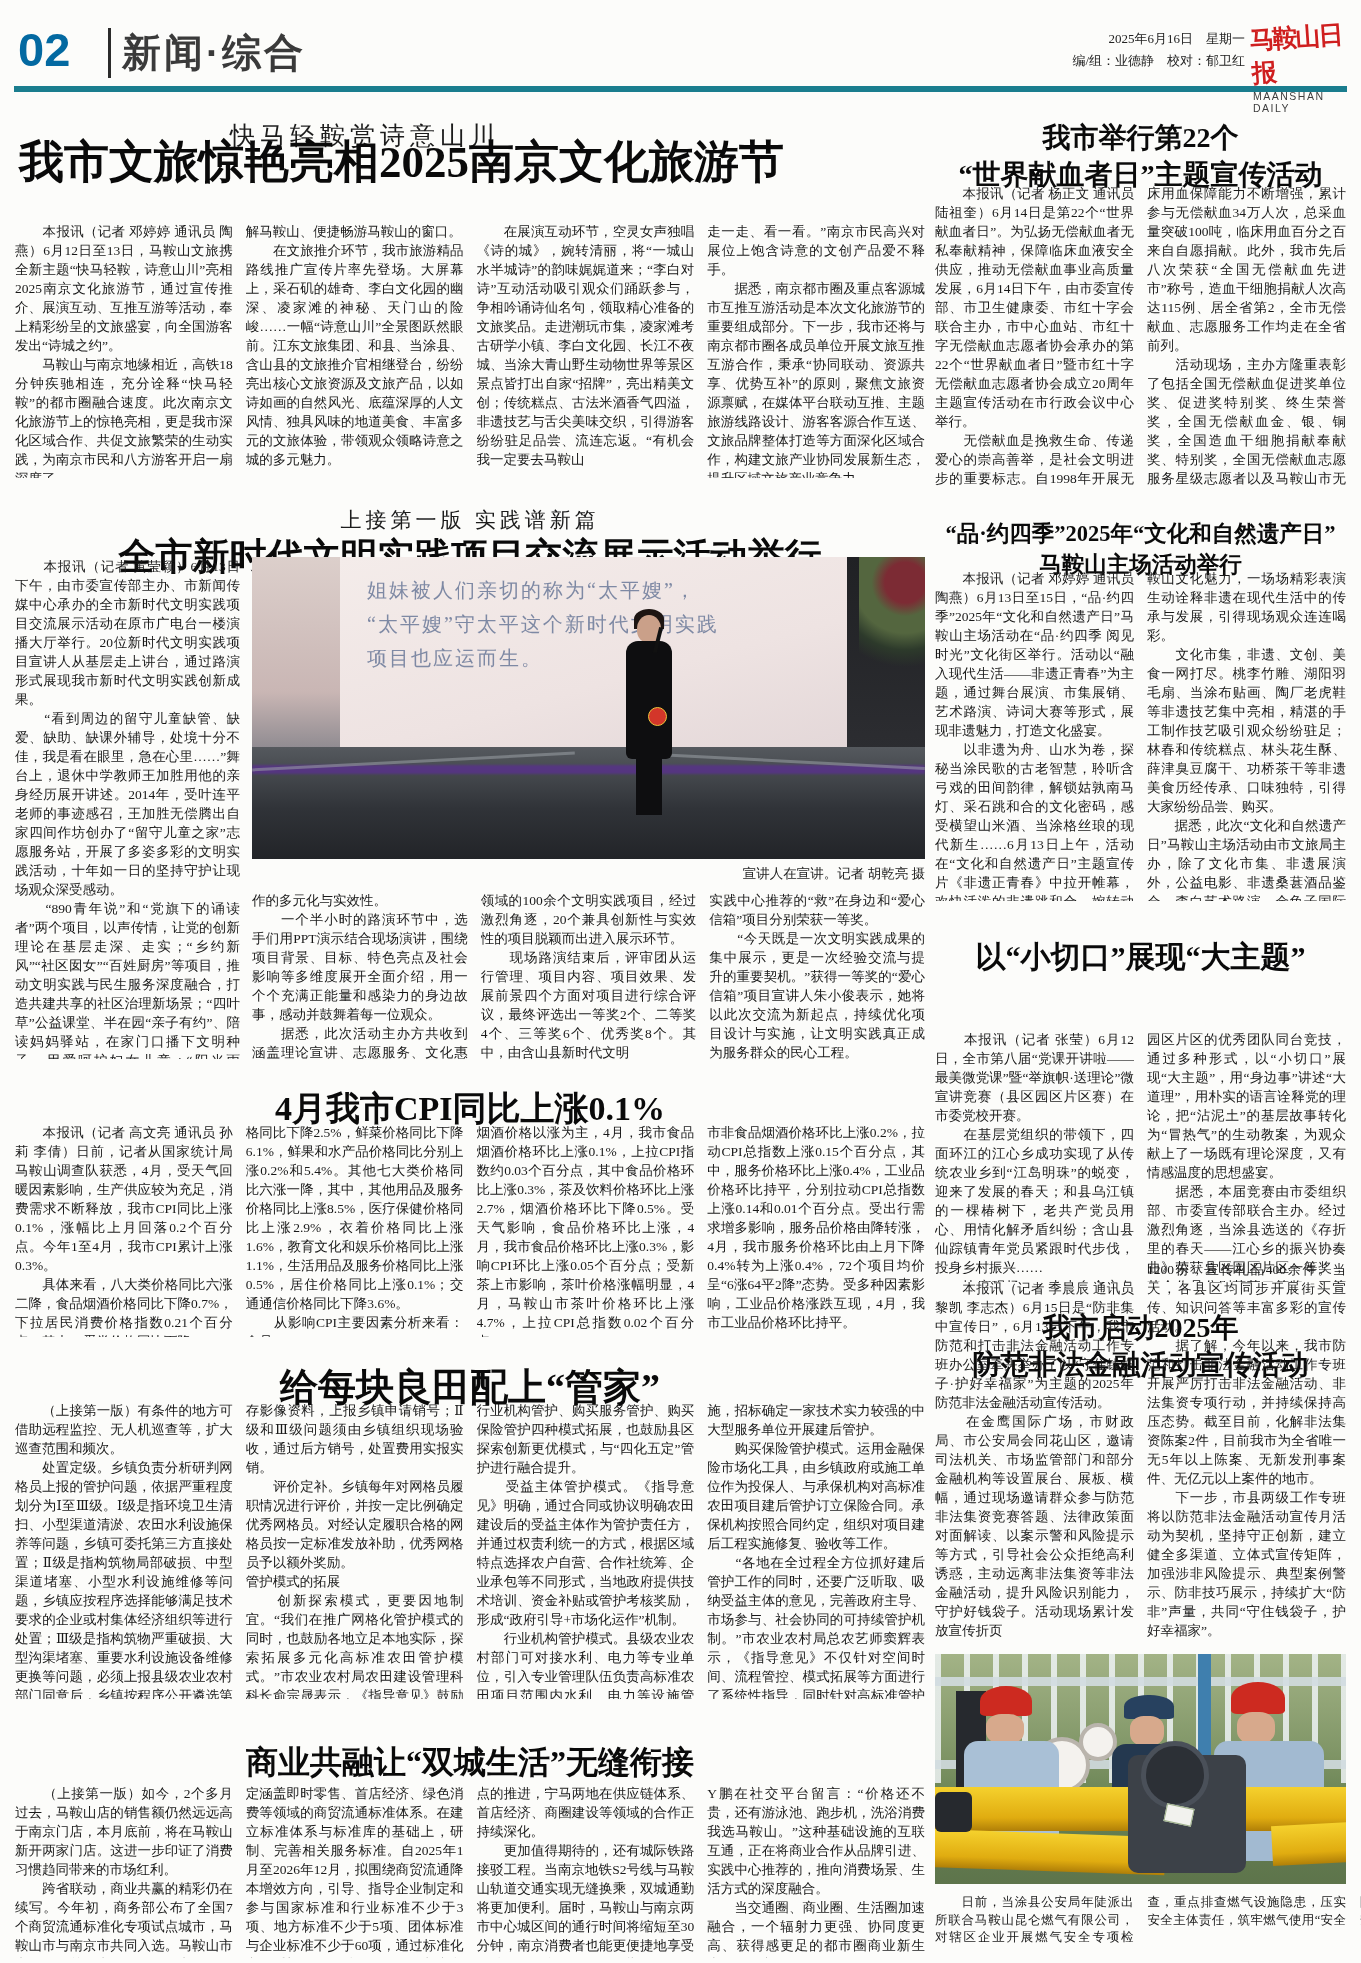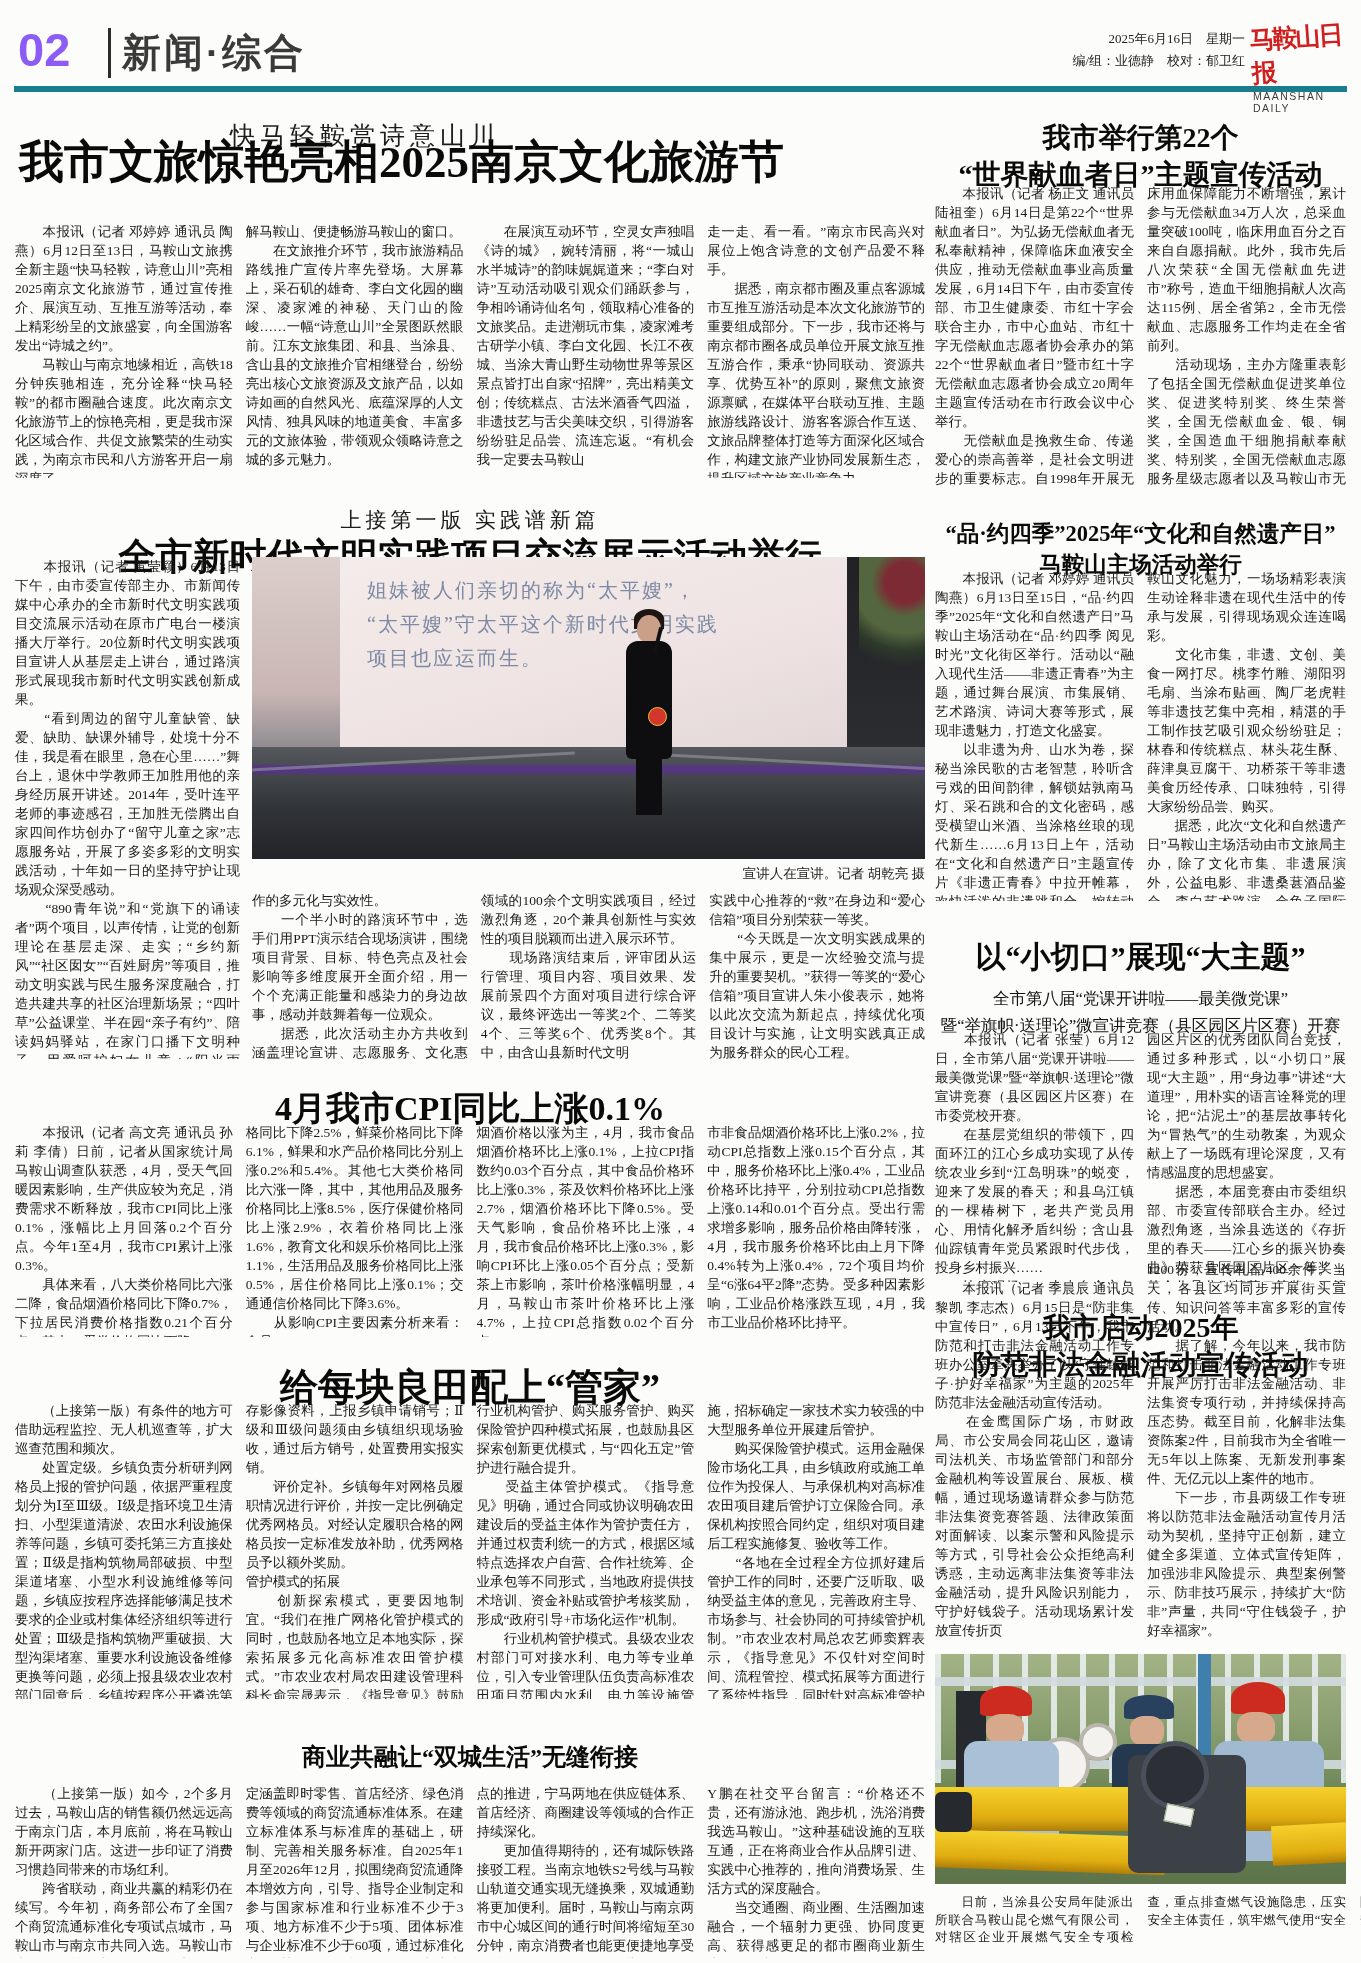--- a/index.html
+++ b/index.html
@@ -9,21 +9,21 @@
   .col{white-space:pre-line;text-align:justify;font-size:13.5px;line-height:19px;
        color:#191919;overflow:hidden;}
   .cols{display:flex;gap:13px;}
   .cols>.col{flex:1;min-width:0;}
   .hl{font-weight:bold;color:#0a0a0a;}
   .pre{white-space:pre-line;}
   .center{text-align:center;margin-top:19px;}
   .kicker{font-size:25px;letter-spacing:5px;color:#1c1c1c;}
   .kicker2{font-size:21px;letter-spacing:4px;color:#1c1c1c;}
   
-  .pageno{font-family:"Liberation Sans","DejaVu Sans",sans-serif;font-size:47px;font-weight:bold;color:#8b5cf6;}
+  .pageno{font-family:"Liberation Sans","DejaVu Sans",sans-serif;font-size:47px;font-weight:bold;color:#0369a1;}
   .section{font-family:"Liberation Sans","DejaVu Sans",sans-serif;font-size:39px;font-weight:bold;color:#3a3a3a;letter-spacing:3px;}
   .hdr-small{font-size:13px;line-height:22px;color:#222;text-align:right;}
   .masthead{font-size:25px;font-weight:bold;color:#cf1f1f;letter-spacing:-2px;transform:rotate(-4deg);transform-origin:left bottom;}
   .masthead-en{font-family:"Liberation Sans","DejaVu Sans",sans-serif;font-size:10.5px;color:#3d3d3d;letter-spacing:1.5px;}
   .rule{background:#1a7d8e;}
   
   .photoA{overflow:hidden;background:#0f172a;}
   .pA-pillar{position:absolute;left:0;top:0;width:88px;height:64%;background:linear-gradient(180deg,#dccfcb,#c9b6b4 70%,#8e8a90);}
   .pA-wing{position:absolute;right:0;top:0;width:78px;height:64%;background:linear-gradient(180deg,#202124,#2c2d31);}
   .pA-screen{position:absolute;left:88px;right:78px;top:0;height:64%;background:linear-gradient(165deg,#f4ecea,#eee3e2 60%,#e3d7d8);}
@@ -157,21 +157,21 @@
 　　受益主体管护模式。《指导意见》明确，通过合同或协议明确农田建设后的受益主体作为管护责任方，并通过权责利统一的方式，根据区域特点选择农户自营、合作社统筹、企业承包等不同形式，当地政府提供技术培训、资金补贴或管护考核奖励，形成“政府引导+市场化运作”机制。
 　　行业机构管护模式。县级农业农村部门可对接水利、电力等专业单位，引入专业管理队伍负责高标准农田项目范围内水利、电力等设施管护。
 　　购买服务管护模式。通过整合高标准农田管护经费，以政府购买服务方式，对高标准农田项目区所有工程设</div>
       <div class="col">施，招标确定一家技术实力较强的中大型服务单位开展建后管护。
 　　购买保险管护模式。运用金融保险市场化工具，由乡镇政府或施工单位作为投保人、与承保机构对高标准农田项目建后管护订立保险合同。承保机构按照合同约定，组织对项目建后工程实施修复、验收等工作。
 　　“各地在全过程全方位抓好建后管护工作的同时，还要广泛听取、吸纳受益主体的意见，完善政府主导、市场参与、社会协同的可持续管护机制。”市农业农村局总农艺师窦辉表示，《指导意见》不仅针对空间时间、流程管控、模式拓展等方面进行了系统性指导，同时针对高标准管护工作中出现的痛点和难点，也提出了多项切实可行的解决路径，为我市高标准农田管护工作奠定了至关重要的制度基础。</div>
     </div>
   </div>
 
   <div class="abs" style="left:15px;top:1704px;width:910px;height:258px;">
-    <div class="abs hl center" style="left:0;top:18px;width:910px;font-size:24px;">商业共融让“双城生活”无缝衔接</div>
+    <div class="abs hl center" style="left:0;top:18px;width:910px;font-size:32px;">商业共融让“双城生活”无缝衔接</div>
     <div class="abs cols" style="left:0;top:80px;width:910px;height:174px;">
       <div class="col">　　（上接第一版）如今，2个多月过去，马鞍山店的销售额仍然远远高于南京门店，本月底前，将在马鞍山新开两家门店。这进一步印证了消费习惯趋同带来的市场红利。
 　　跨省联动，商业共赢的精彩仍在续写。今年初，商务部公布了全国7个商贸流通标准化专项试点城市，马鞍山市与南京市共同入选。马鞍山市商务局有关负责人介绍，双方正联合制</div>
       <div class="col">定涵盖即时零售、首店经济、绿色消费等领域的商贸流通标准体系。在建立标准体系与标准库的基础上，研制、完善相关服务标准。自2025年1月至2026年12月，拟围绕商贸流通降本增效方向，引导、指导企业制定和参与国家标准和行业标准不少于3项、地方标准不少于5项、团体标准与企业标准不少于60项，通过标准化实践重塑服务业质量标杆。随着商贸流通标准化试</div>
       <div class="col">点的推进，宁马两地在供应链体系、首店经济、商圈建设等领域的合作正持续深化。
 　　更加值得期待的，还有城际铁路接驳工程。当南京地铁S2号线与马鞍山轨道交通实现无缝换乘，双城通勤将更加便利。届时，马鞍山与南京两市中心城区间的通行时间将缩短至30分钟，南京消费者也能更便捷地享受马鞍山休闲文化。网友@葛</div>
       <div class="col">Y鹏在社交平台留言：“价格还不贵，还有游泳池、跑步机，洗浴消费我选马鞍山。”这种基础设施的互联互通，正在将商业合作从品牌引进、实践中心推荐的，推向消费场景、生活方式的深度融合。
 　　当交通圈、商业圈、生活圈加速融合，一个辐射力更强、协同度更高、获得感更足的都市圈商业新生态，正在宁马两地加速崛起。</div>
     </div>
   </div>
@@ -195,22 +195,20 @@
 　　以非遗为舟、山水为卷，探秘当涂民歌的古老智慧，聆听含弓戏的田间韵律，解锁姑孰南马灯、采石跳和合的文化密码，感受横望山米酒、当涂格丝琅的现代新生……6月13日上午，活动在“文化和自然遗产日”主题宣传片《非遗正青春》中拉开帷幕，欢快活泼的非遗跳和合、婉转动听的民乐合奏表演更是将现场氛围推向高潮。
 　　三天时间里，当涂民歌、庐剧（东路）、含弓戏、黄梅戏及文化志愿者演出轮番登场，一首首经典曲目尽显马</div>
       <div class="col">鞍山文化魅力，一场场精彩表演生动诠释非遗在现代生活中的传承与发展，引得现场观众连连喝彩。
 　　文化市集，非遗、文创、美食一网打尽。桃李竹雕、湖阳羽毛扇、当涂布贴画、陶厂老虎鞋等非遗技艺集中亮相，精湛的手工制作技艺吸引观众纷纷驻足；林春和传统糕点、林头花生酥、薛津臭豆腐干、功桥茶干等非遗美食历经传承、口味独特，引得大家纷纷品尝、购买。
 　　据悉，此次“文化和自然遗产日”马鞍山主场活动由市文旅局主办，除了文化市集、非遗展演外，公益电影、非遗桑葚酒品鉴会、李白艺术路演、金龟子国际儿童艺术节、“李白”杯诗词大赛、手工针织DIY等活动密集上演，让传统与现代交织、艺术与生活共鸣，为观众呈现了一场融合非遗魅力、创意活力与书香雅韵的文化盛宴。</div>
     </div>
   </div>
 
   <div class="abs" style="left:935px;top:908px;width:411px;height:378px;">
     <div class="abs hl center" style="left:0;top:10px;width:411px;font-size:30px;">以“小切口”展现“大主题”</div>
-    <div class="abs center pre" style="left:-10px;top:58px;width:431px;font-size:16.5px;line-height:27px;color:#141414;">全市第八届“党课开讲啦——最美微党课”
-暨“举旗帜·送理论”微宣讲竞赛（县区园区片区赛）开赛</div>
     <div class="abs cols" style="left:0;top:122px;width:411px;height:252px;">
       <div class="col">　　本报讯（记者 张莹）6月12日，全市第八届“党课开讲啦——最美微党课”暨“举旗帜·送理论”微宣讲竞赛（县区园区片区赛）在市委党校开赛。
 　　在基层党组织的带领下，四面环江的江心乡成功实现了从传统农业乡到“江岛明珠”的蜕变，迎来了发展的春天；和县乌江镇的一棵椿树下，老共产党员用心、用情化解矛盾纠纷；含山县仙踪镇青年党员紧跟时代步伐，投身乡村振兴……
 　　比赛现场，15支来自全市各县区</div>
       <div class="col">园区片区的优秀团队同台竞技，通过多种形式，以“小切口”展现“大主题”，用“身边事”讲述“大道理”，用朴实的语言诠释党的理论，把“沾泥土”的基层故事转化为“冒热气”的生动教案，为观众献上了一场既有理论深度，又有情感温度的思想盛宴。
 　　据悉，本届竞赛由市委组织部、市委宣传部联合主办。经过激烈角逐，当涂县选送的《存折里的春天——江心乡的振兴协奏曲》荣获县区园区片区一等奖，其余作品分别荣获二等奖、三等奖和优秀奖。</div>
     </div>
   </div>
 
   <div class="abs" style="left:935px;top:1290px;width:411px;height:673px;">

